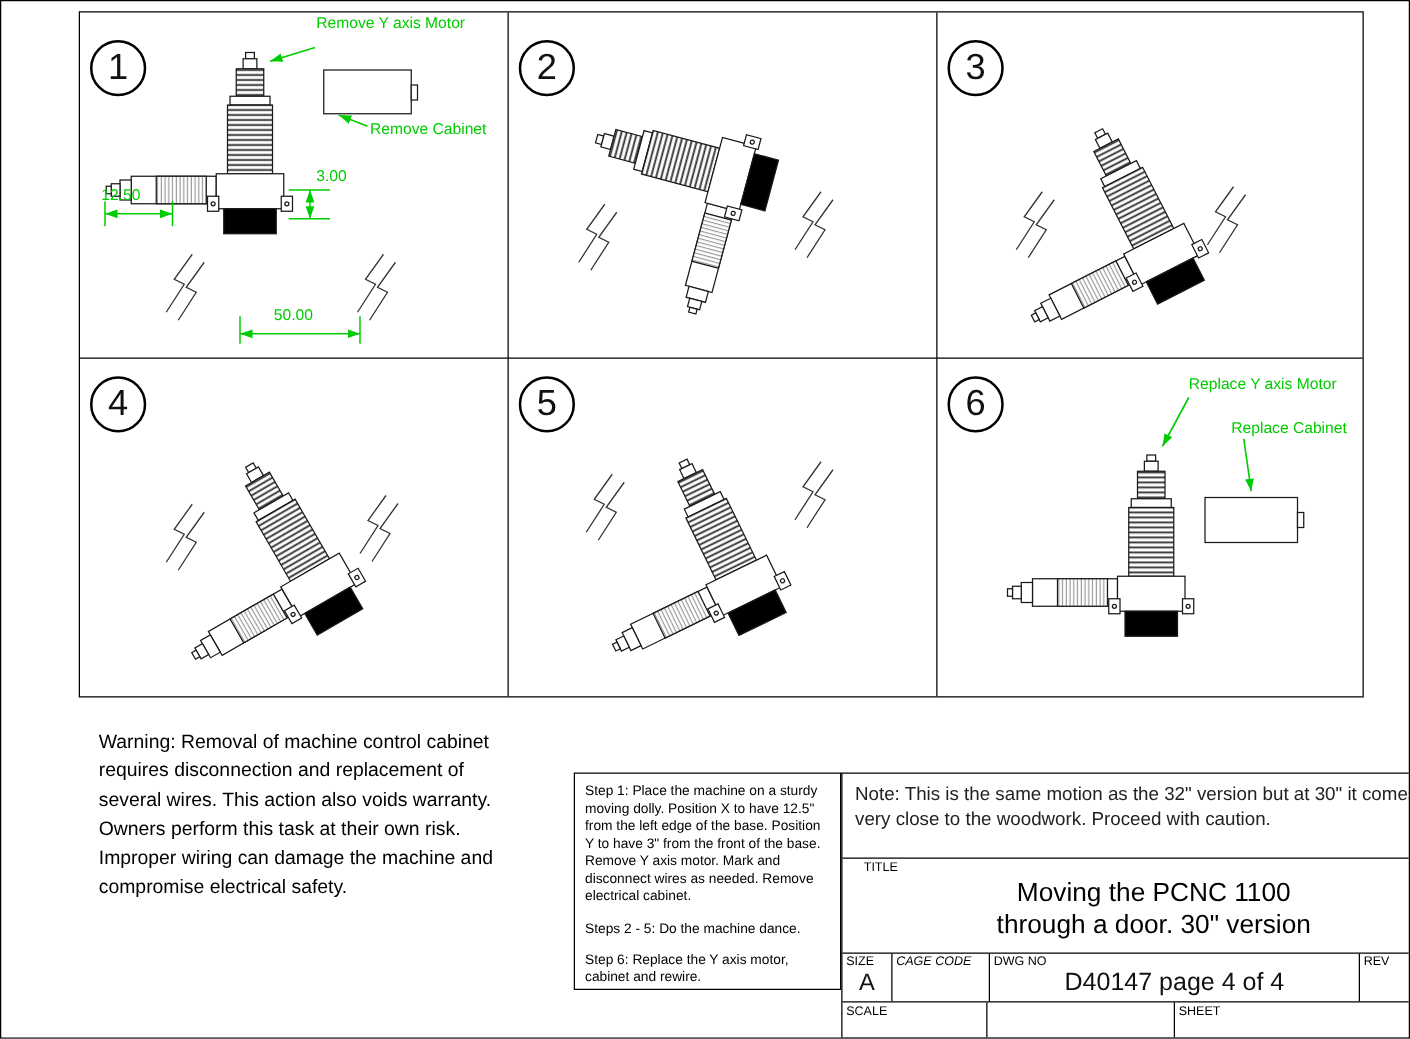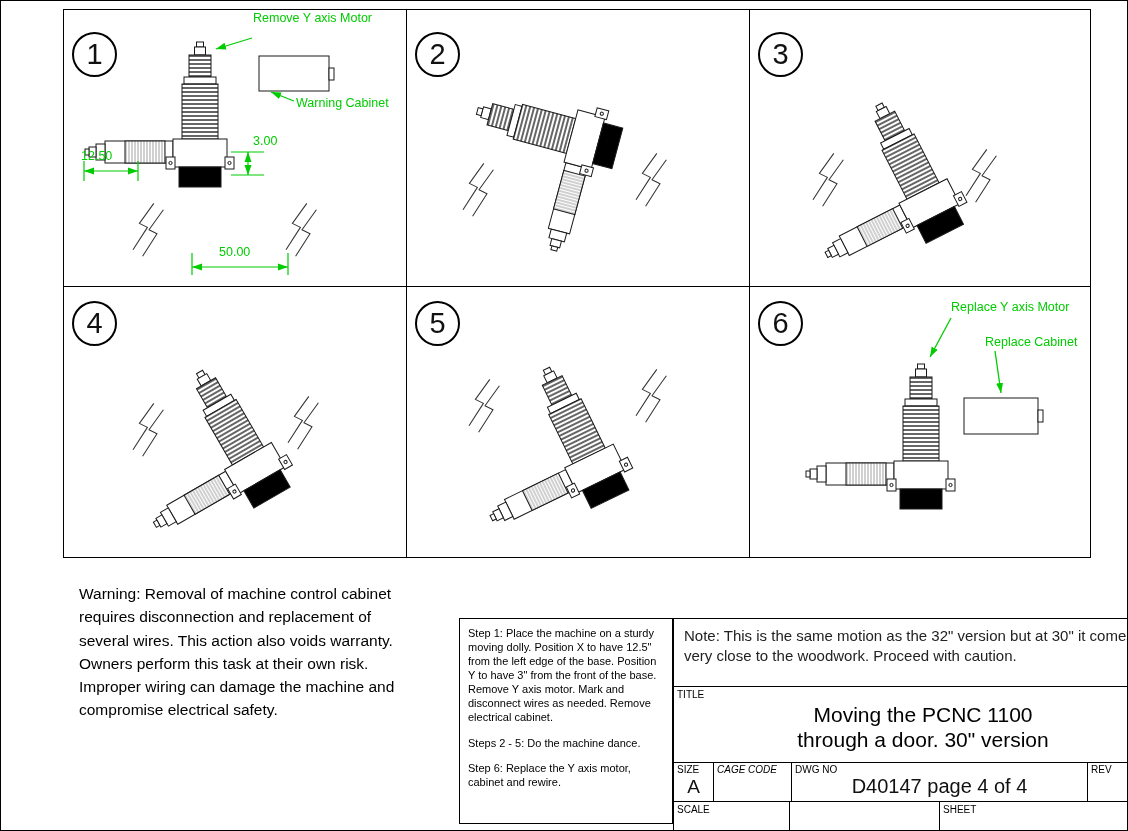--- a/index.html
+++ b/index.html
@@ -24,29 +24,29 @@
     font-size:29px; background:#fff;
   }
   .r1 .badge { top:22px; }
   .r2 .badge { top:14px; }
   .gtext { position:absolute; color:#00cc00; font-size:12.5px; white-space:nowrap; }
   .warning {
     position:absolute; left:78px; top:581px; width:326px;
     font-size:15.5px; line-height:1.5; color:#000;
   }
   .steps {
-    position:absolute; left:458px; top:617px; width:214px; height:206px;
+    position:absolute; left:458px; top:617px; width:214px; height:174px;
     border:1px solid #000; padding:7px 8px; font-size:11px; line-height:1.28; color:#000;
   }
   .steps p + p { margin-top:11px; }
   .tb { position:absolute; left:672px; top:617px; width:500px; height:213px; border:1px solid #000; display:flex; flex-direction:column; }
   .tb .note { height:68px; border-bottom:1px solid #000; padding:7px 10px; font-size:15px; color:#222; line-height:1.3; }
   .tb .title-row { height:76px; border-bottom:1px solid #000; position:relative; text-align:center; }
   .lbl { font-size:10px; color:#000; }
-  .title-row .lbl { position:absolute; top:2px; left:3px; }
+  .title-row .lbl { position:absolute; top:2px; left:17px; }
   .title-lines { padding-top:15px; font-size:21px; line-height:25px; color:#000; }
   .size-row { height:39px; border-bottom:1px solid #000; display:flex; }
   .size-row > div { position:relative; border-right:1px solid #000; }
   .size-row > div:last-child { border-right:none; }
   .size-row .lbl { position:absolute; top:1px; left:3px; }
   .c-size { width:40px; } .c-cage { width:78px;font-style:italic; } .c-dwg { width:296px; } .c-rev { flex:1; }
   .val-size { position:absolute; left:0; right:0; top:13px; text-align:center; font-size:19px; }
   .val-dwg { position:absolute; left:0; right:0; top:12px; text-align:center; font-size:20px; }
   .scale-row { flex:1; display:flex; }
   .scale-row > div { position:relative; border-right:1px solid #000; }
@@ -163,21 +163,21 @@
       <line x1="83" y1="160" x2="83" y2="180"></line>
       <line x1="137" y1="160" x2="137" y2="180"></line>
       <line x1="83" y1="170" x2="137" y2="170" marker-start="url(#gab)" marker-end="url(#ga)"></line>
       <line x1="191" y1="252" x2="191" y2="274"></line>
       <line x1="287" y1="252" x2="287" y2="274"></line>
       <line x1="191" y1="266" x2="287" y2="266" marker-start="url(#gab)" marker-end="url(#ga)"></line>
     </g>
   </svg>
 
   <div class="gtext" style="left:252px; top:10px;">Remove Y axis Motor</div>
-  <div class="gtext" style="left:295px; top:95px;">Warning Cabinet</div>
+  <div class="gtext" style="left:295px; top:95px;">Remove Cabinet</div>
   <div class="gtext" style="left:252px; top:133px;">3.00</div>
   <div class="gtext" style="left:80px;  top:148px;">12.50</div>
   <div class="gtext" style="left:218px; top:244px;">50.00</div>
   <div class="gtext" style="left:950px; top:299px;">Replace Y axis Motor</div>
   <div class="gtext" style="left:984px; top:334px;">Replace Cabinet</div>
 
   <div class="warning">Warning: Removal of machine control cabinet requires disconnection and replacement of several wires.  This action also voids warranty.   Owners perform this task at their own risk. Improper wiring can damage the machine and compromise electrical safety.</div>
 
   <div class="steps">
     <p>Step 1: Place the machine on a sturdy moving dolly.  Position X to have 12.5"  from the left edge of the base. Position Y to have 3" from the front of the base. Remove Y axis motor. Mark and disconnect wires as needed. Remove electrical cabinet.</p>

